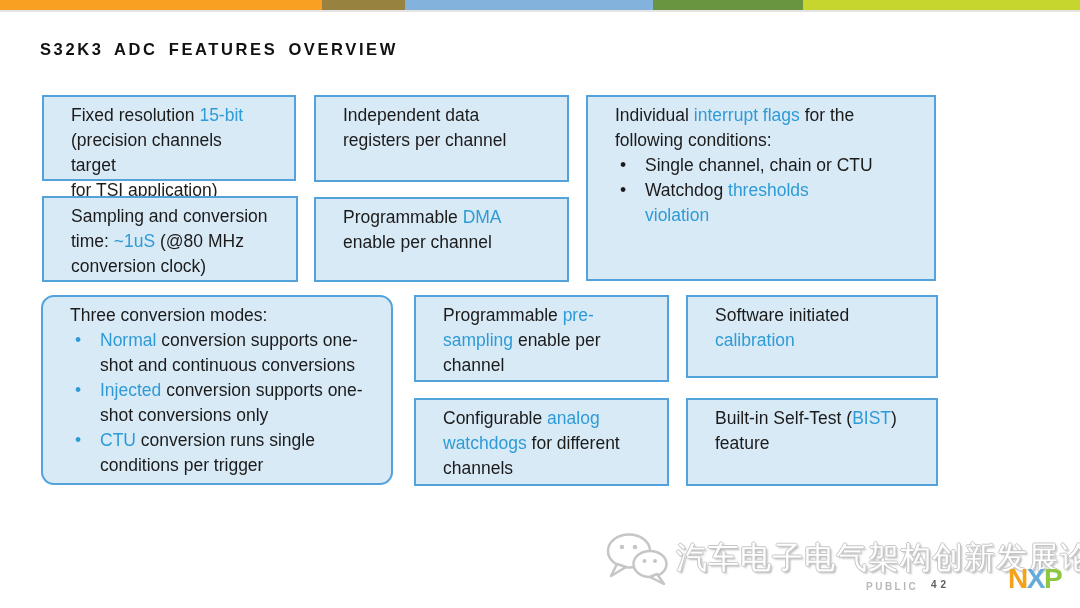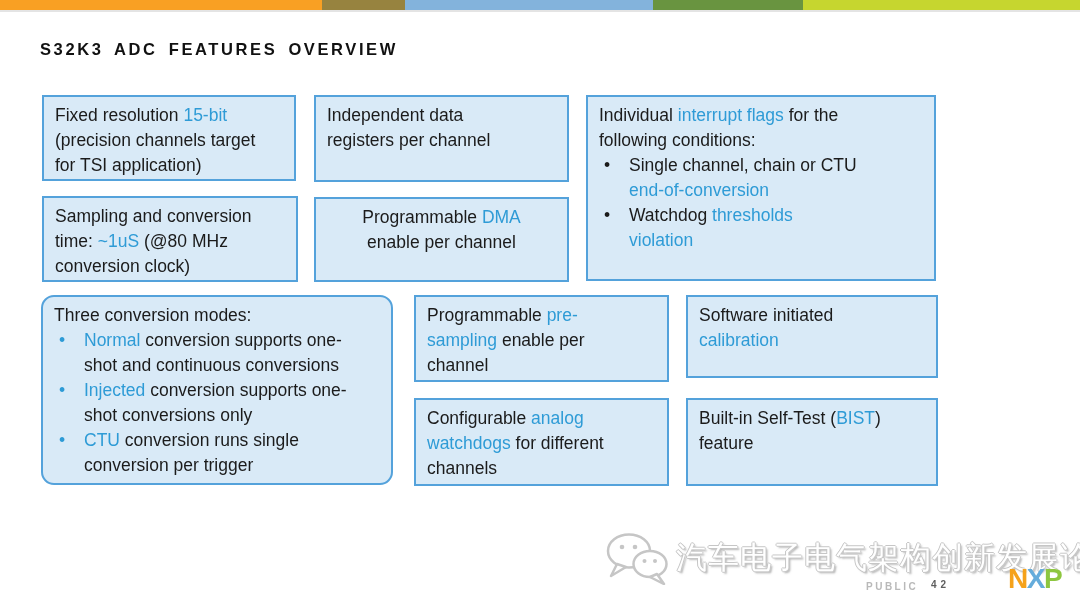--- a/index.html
+++ b/index.html
@@ -16,33 +16,33 @@
   
   .title{
     position:absolute; left:40px; top:40px; margin:0;
     font-size:16.5px; font-weight:700; color:#111;
     letter-spacing:2.6px; word-spacing:4px;
   }
   
   .box{
     position:absolute; box-sizing:border-box;
     background:#D9EAF7; border:2px solid #54A2DB;
-    padding:6px 11px; font-size:17.5px; line-height:25px; color:#1B1B1B;
+    padding:6px 27px; font-size:17.5px; line-height:25px; color:#1B1B1B;
   }
   .accent{color:#2E9BD6;}
   .para{margin:0;}
   .bullet{display:flex;}
   .bullet .dot{flex:0 0 25px; padding-left:5px;}
   .bullet .dot.accent{color:#2E9BD6;}
   .bullet .btext{flex:1;}
   [data-box="fixed-resolution"]      {left:42px;  top:95px;  width:254px; height:86px;}
   [data-box="independent-registers"] {left:314px; top:95px;  width:255px; height:87px;}
   [data-box="interrupt-flags"]       {left:586px; top:95px;  width:350px; height:186px;}
   [data-box="sampling-time"]         {left:42px;  top:196px; width:256px; height:86px;}
-  [data-box="dma-enable"]            {left:314px; top:197px; width:255px; height:85px;text-align:center;}
+  [data-box="dma-enable"]            {left:314px; top:197px; width:255px; height:85px;}
   [data-box="conversion-modes"]      {left:41px;  top:295px; width:352px; height:190px;border-radius:13px;}
   [data-box="pre-sampling"]          {left:414px; top:295px; width:255px; height:87px;}
   [data-box="sw-calibration"]        {left:686px; top:295px; width:252px; height:83px;}
   [data-box="analog-watchdogs"]      {left:414px; top:398px; width:255px; height:88px;}
   [data-box="bist"]                  {left:686px; top:398px; width:252px; height:88px;}
   
   .watermark{
     position:absolute; left:604px; top:531px;
     display:flex; align-items:center; gap:6px;
   }
@@ -86,21 +86,21 @@
   <div class="box" data-box="fixed-resolution">
       <div class="para"><span>Fixed resolution </span><span class="accent">15-bit</span><span></span><br><span>(precision channels target</span><br><span>for TSI application)</span></div>
     </div>
   <div class="box" data-box="independent-registers">
       <div class="para"><span>Independent data</span><br><span>registers per channel</span></div>
     </div>
   <div class="box" data-box="interrupt-flags">
       <div class="para"><span>Individual </span><span class="accent">interrupt flags</span><span> for the</span><br><span>following conditions:</span></div>
       <div class="bullet">
         <span class="dot">•</span>
-        <span class="btext"><span>Single channel, chain or CTU</span><br><span></span><span class="accent">end-of-conversion</span></span>
+        <span class="btext"><span>Single channel, chain or CTU</span><br><span></span></span>
       </div>
       <div class="bullet">
         <span class="dot">•</span>
         <span class="btext"><span>Watchdog </span><span class="accent">thresholds</span><br><span class="accent">violation</span></span>
       </div>
     </div>
   <div class="box" data-box="sampling-time">
       <div class="para"><span>Sampling and conversion</span><br><span>time: </span><span class="accent">~1uS</span><span> (@80 MHz</span><br><span>conversion clock)</span></div>
     </div>
   <div class="box" data-box="dma-enable">
@@ -111,21 +111,21 @@
       <div class="bullet">
         <span class="dot accent">•</span>
         <span class="btext"><span class="accent">Normal</span><span> conversion supports one-</span><br><span>shot and continuous conversions</span></span>
       </div>
       <div class="bullet">
         <span class="dot accent">•</span>
         <span class="btext"><span class="accent">Injected</span><span> conversion supports one-</span><br><span>shot conversions only</span></span>
       </div>
       <div class="bullet">
         <span class="dot accent">•</span>
-        <span class="btext"><span class="accent">CTU</span><span> conversion runs single</span><br><span>conversion per trigger</span></span>
+        <span class="btext"><span class="accent">CTU</span><span> conversion runs single</span><br><span>conditions per trigger</span></span>
       </div>
     </div>
   <div class="box" data-box="pre-sampling">
       <div class="para"><span>Programmable </span><span class="accent">pre-</span><br><span class="accent">sampling</span><span> enable per</span><br><span>channel</span></div>
     </div>
   <div class="box" data-box="sw-calibration">
       <div class="para"><span>Software initiated</span><br><span></span><span class="accent">calibration</span></div>
     </div>
   <div class="box" data-box="analog-watchdogs">
       <div class="para"><span>Configurable </span><span class="accent">analog</span><br><span class="accent">watchdogs</span><span> for different</span><br><span>channels</span></div>

